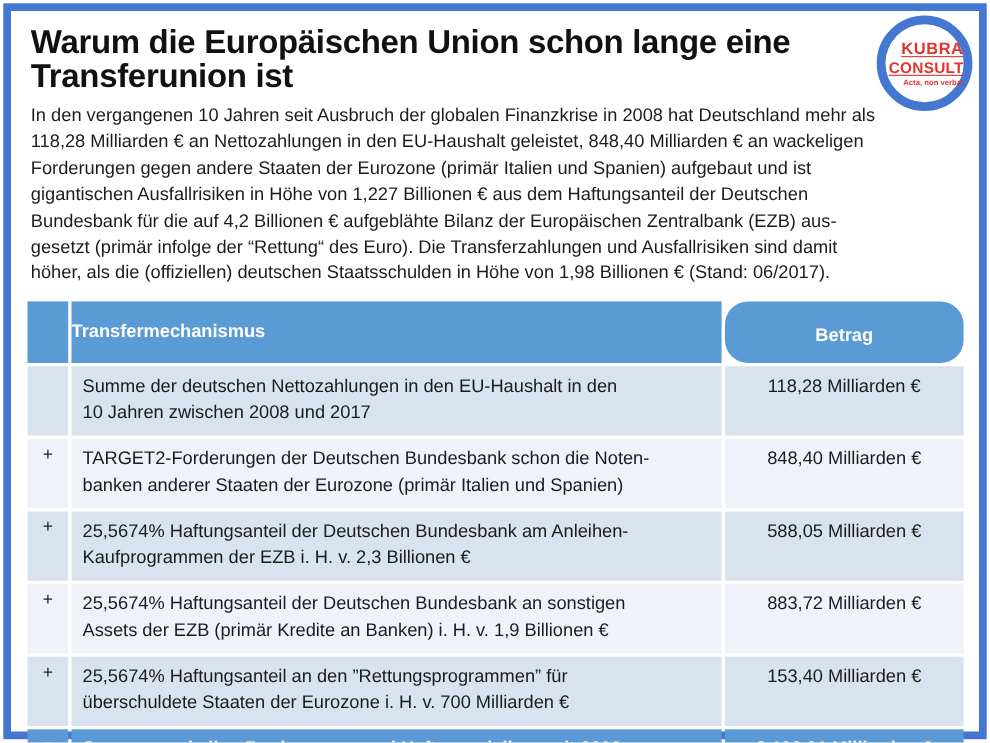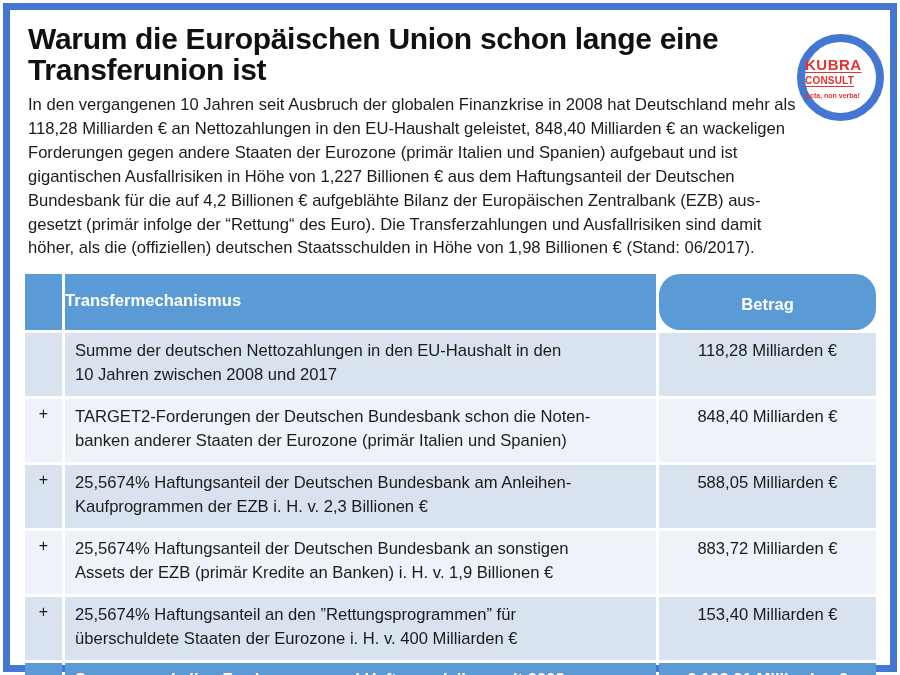--- a/index.html
+++ b/index.html
@@ -25,39 +25,39 @@
     font-size: 30px;
     line-height: 31px;
     font-weight: bold;
     color: #111111;
     letter-spacing: -0.3px;
   }
 
   
   .logo {
     position: absolute;
-    top: 24px; right: 6px;
+    top: 4px; right: 6px;
     width: 87px; height: 87px;
     border: 8px solid #4377d2;
     border-radius: 50%;
     background: #ffffff;
     box-sizing: border-box;
     display: flex;
     flex-direction: column;
-    align-items: flex-start;
+    align-items: flex-end;
     justify-content: center;
     z-index: 5;
   }
   .logo .w1 {
     color: #e2342f; font-weight: bold; font-size: 15px;
     letter-spacing: 0.5px; line-height: 17px;
     text-decoration: underline; text-underline-offset: 2px;
   }
   .logo .w2 {
-    color: #e2342f; font-weight: bold; font-size: 10px;
+    color: #e2342f; font-weight: bold; font-size: 14px;
     letter-spacing: 0.2px; line-height: 16px;
     text-decoration: underline; text-underline-offset: 2px;
   }
   .logo .tag {
     color: #e2342f; font-weight: bold; font-size: 7px;
     margin-top: 3px; line-height: 8px;
   }
 
   
   .intro {
@@ -139,21 +139,21 @@
 Kaufprogrammen der EZB i. H. v. 2,3 Billionen €</div>
     <div class="cell light amt">588,05 Milliarden €</div>
 
     <div class="cell pale op">+</div>
     <div class="cell pale mech pre">25,5674% Haftungsanteil der Deutschen Bundesbank an sonstigen
 Assets der EZB (primär Kredite an Banken) i. H. v. 1,9 Billionen €</div>
     <div class="cell pale amt">883,72 Milliarden €</div>
 
     <div class="cell light op">+</div>
     <div class="cell light mech pre">25,5674% Haftungsanteil an den ”Rettungsprogrammen” für
-überschuldete Staaten der Eurozone i. H. v. 400 Milliarden €</div>
+überschuldete Staaten der Eurozone i. H. v. 700 Milliarden €</div>
     <div class="cell light amt">153,40 Milliarden €</div>
 
     <div class="cell total op">=</div>
     <div class="cell total mech">Summe wackelige Forderungen und Haftungsrisiken seit 2008</div>
     <div class="cell total amt">2.193,91 Milliarden €</div>
 
   </div>
 </div>
 
 </body></html>

